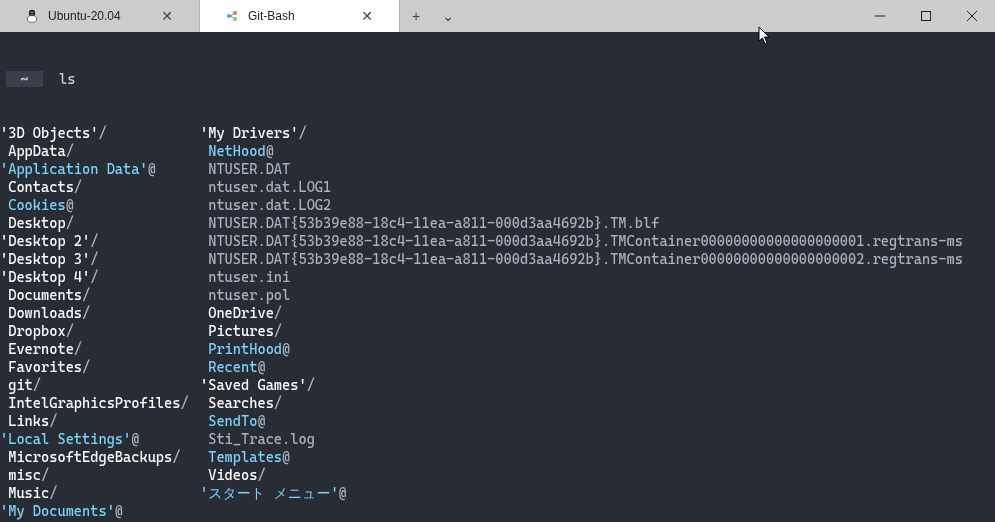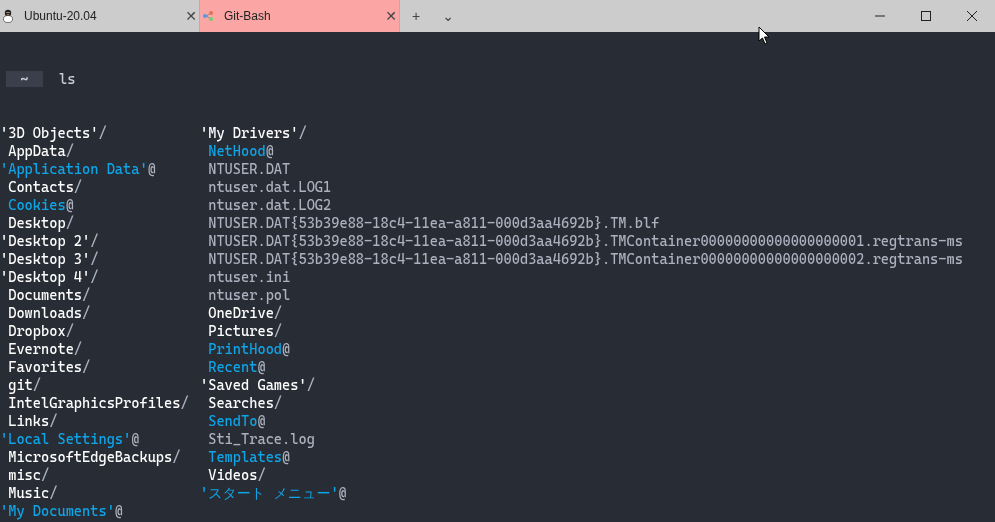--- a/index.html
+++ b/index.html
@@ -13,28 +13,28 @@
 }
 .titlebar {
   height: 32px;
   background: #cccccc;
   display: flex;
   align-items: stretch;
 }
 .tab {
   display: flex;
   align-items: center;
-  padding: 0 0;
+  padding: 0 24px;
   gap: 8px;
   min-width: 200px;
   border-right: 1px solid #b0b0b0;
   cursor: pointer;
 }
 .tab.inactive { background: #cccccc; }
-.tab.active { background: #fca5a5; }
+.tab.active { background: #ffffff; }
 .tab-icon { width: 16px; height: 16px; display: inline-flex; align-items:center; justify-content:center;}
 .tab-title { flex: 1; font-family: "Segoe UI", sans-serif; font-size: 12px; color: #222; }
 .tab-close { font-family: "Segoe UI", sans-serif; font-size: 14px; color: #444; width:16px; text-align:center; cursor:pointer;}
 .tabbar-right { display:flex; align-items:center; }
 .tb-btn { width: 32px; height:32px; display:flex; align-items:center; justify-content:center; color:#444; font-family:"Segoe UI",sans-serif; cursor:pointer;}
 .spacer { flex:1; }
 .win-controls { display:flex; }
 .win-btn { width:46px; height:32px; display:flex; align-items:center; justify-content:center; color:#222; cursor:pointer;}
 .terminal {
   background: #282c34;
@@ -44,21 +44,21 @@
   line-height: 18px;
   white-space: pre;
   font-size: 14px;
   letter-spacing: 0;
 }
 .line { padding: 0 6px; height:18px; }
 .prompt-seg1 { background:#3a3f4b; color:#c8ccd4; padding:0 6px; }
 .prompt-seg1-arrow { color:#3a3f4b; }
 .cmd { color:#c8ccd4; }
 .dir { color:#ffffff; }
-.lnk { color:#0ea5e9; }
+.lnk { color:#7dd3fc; }
 .plain { color:#abb2bf; }
 .mouse-cursor {
   position:absolute;
   top: 26px;
   left: 758px;
   pointer-events:none;
 }
 </style>
 </head>
 <body>

